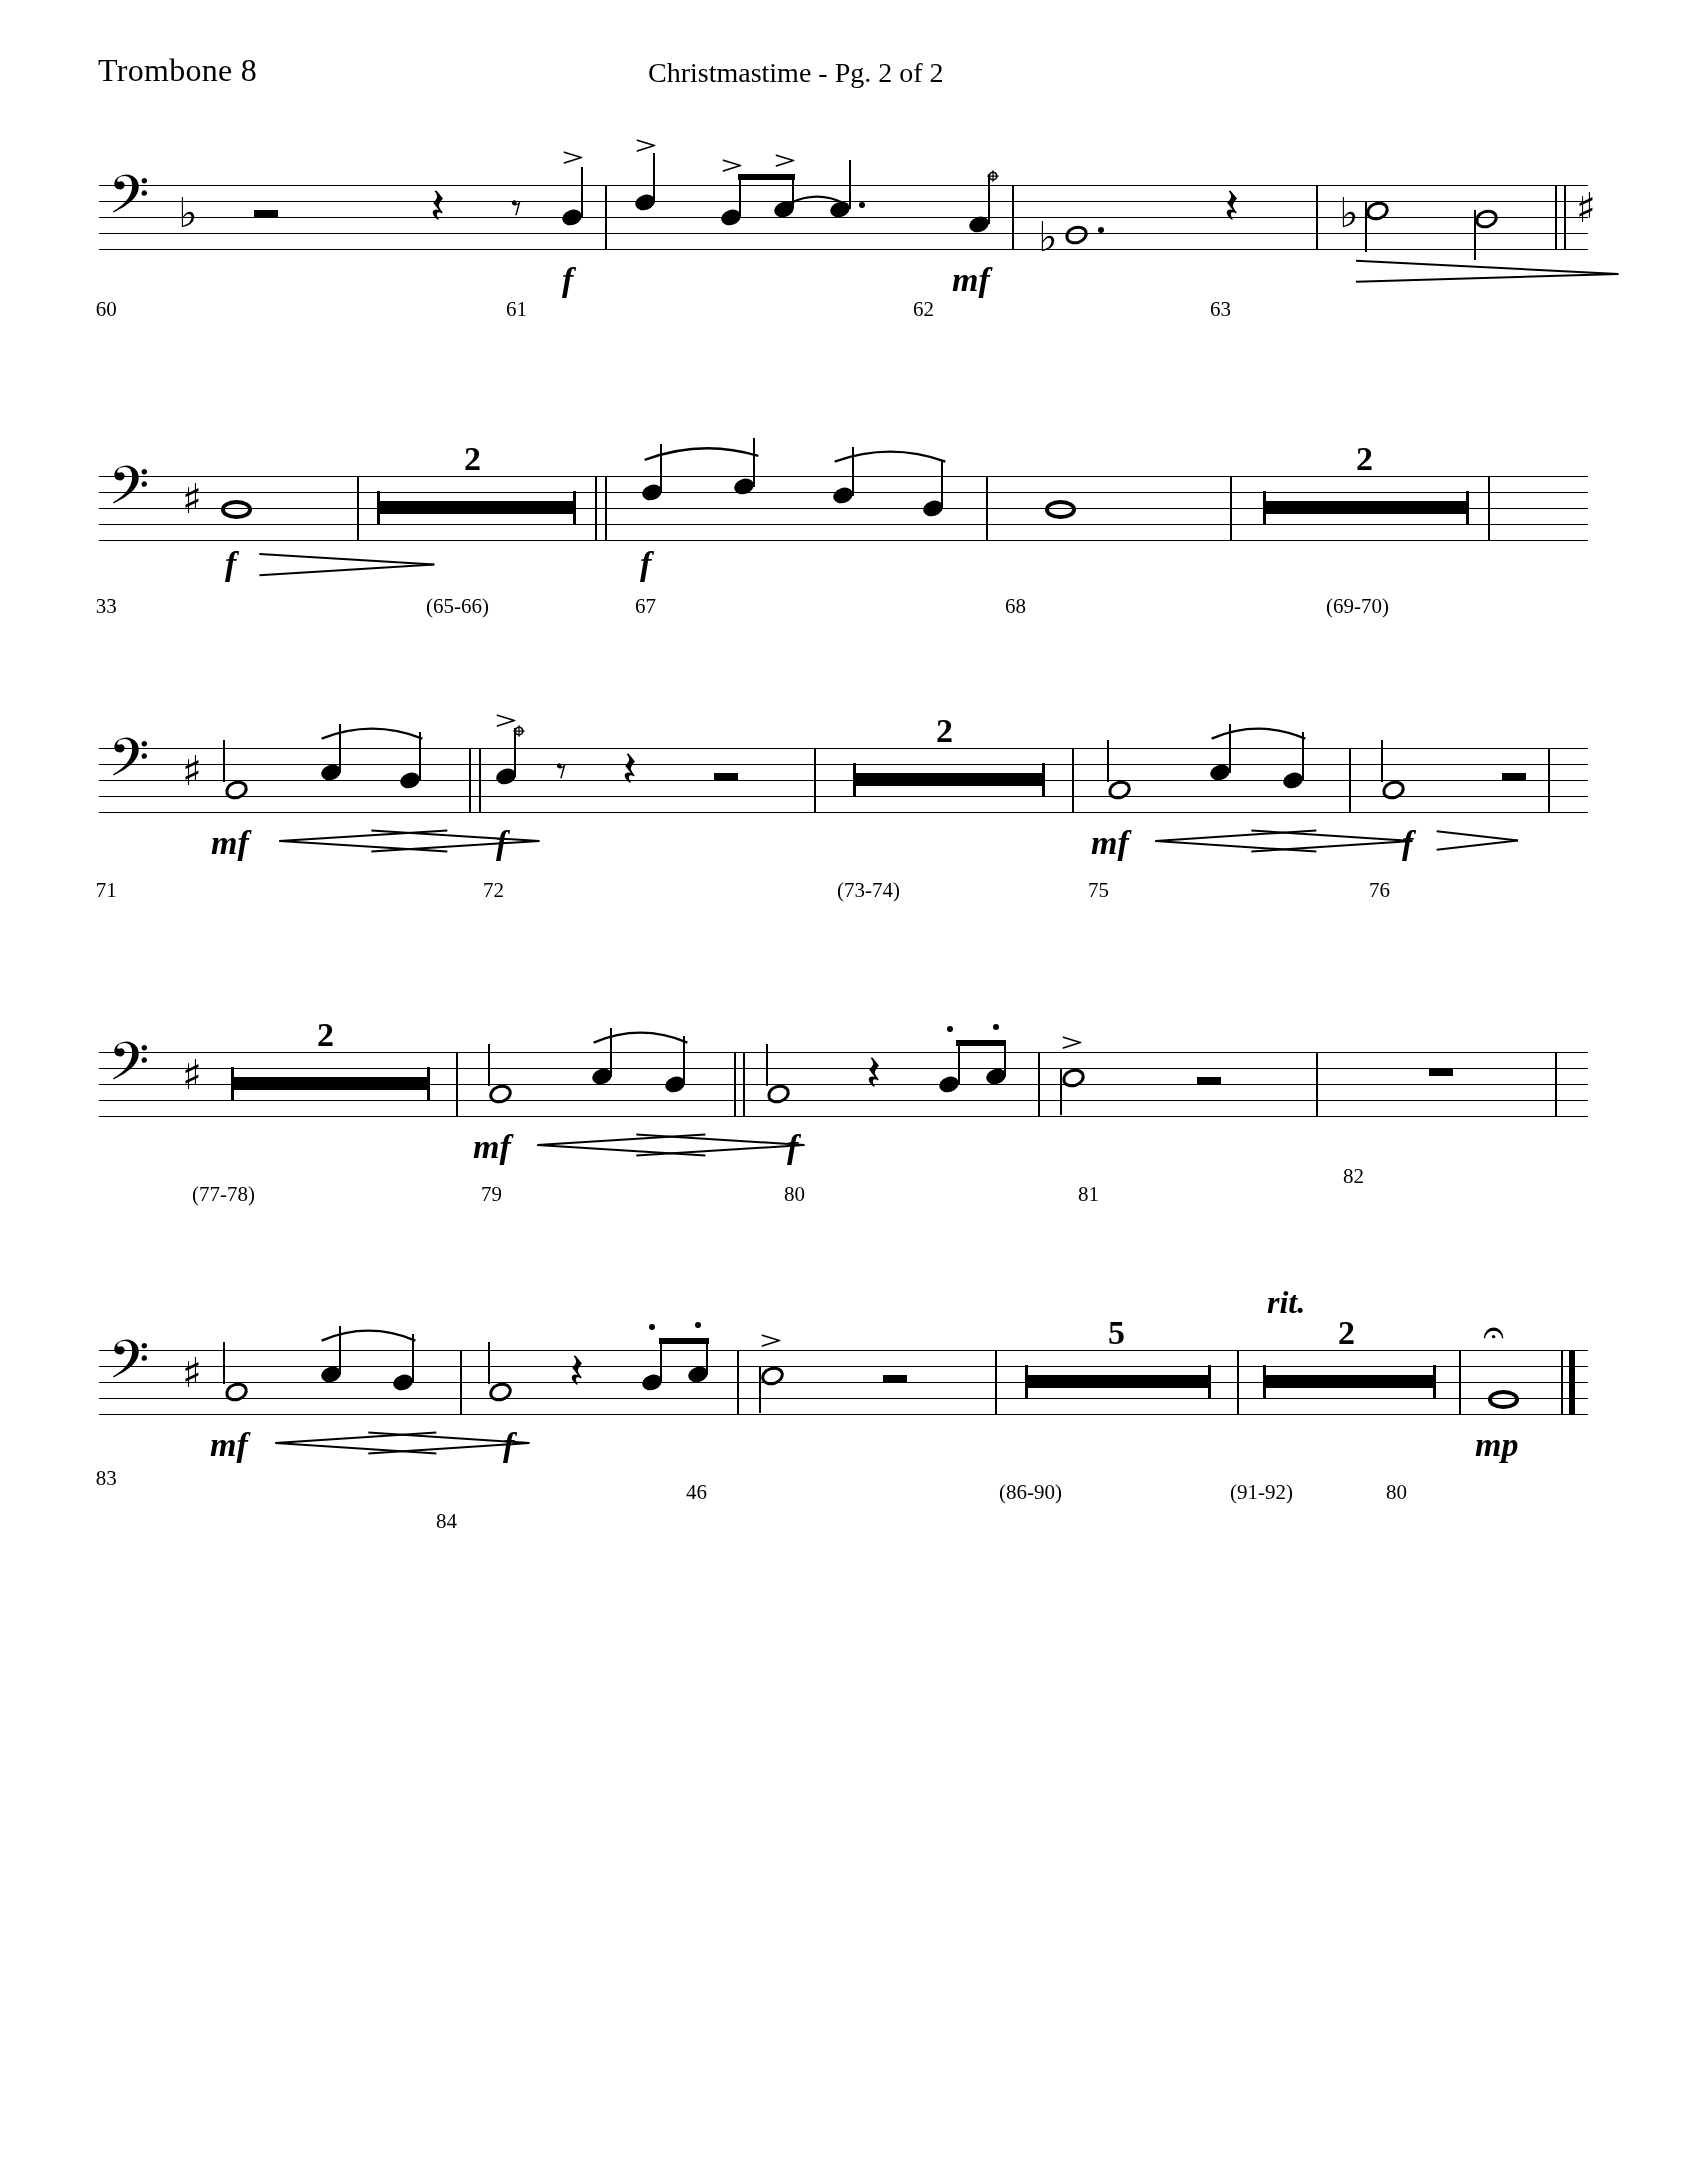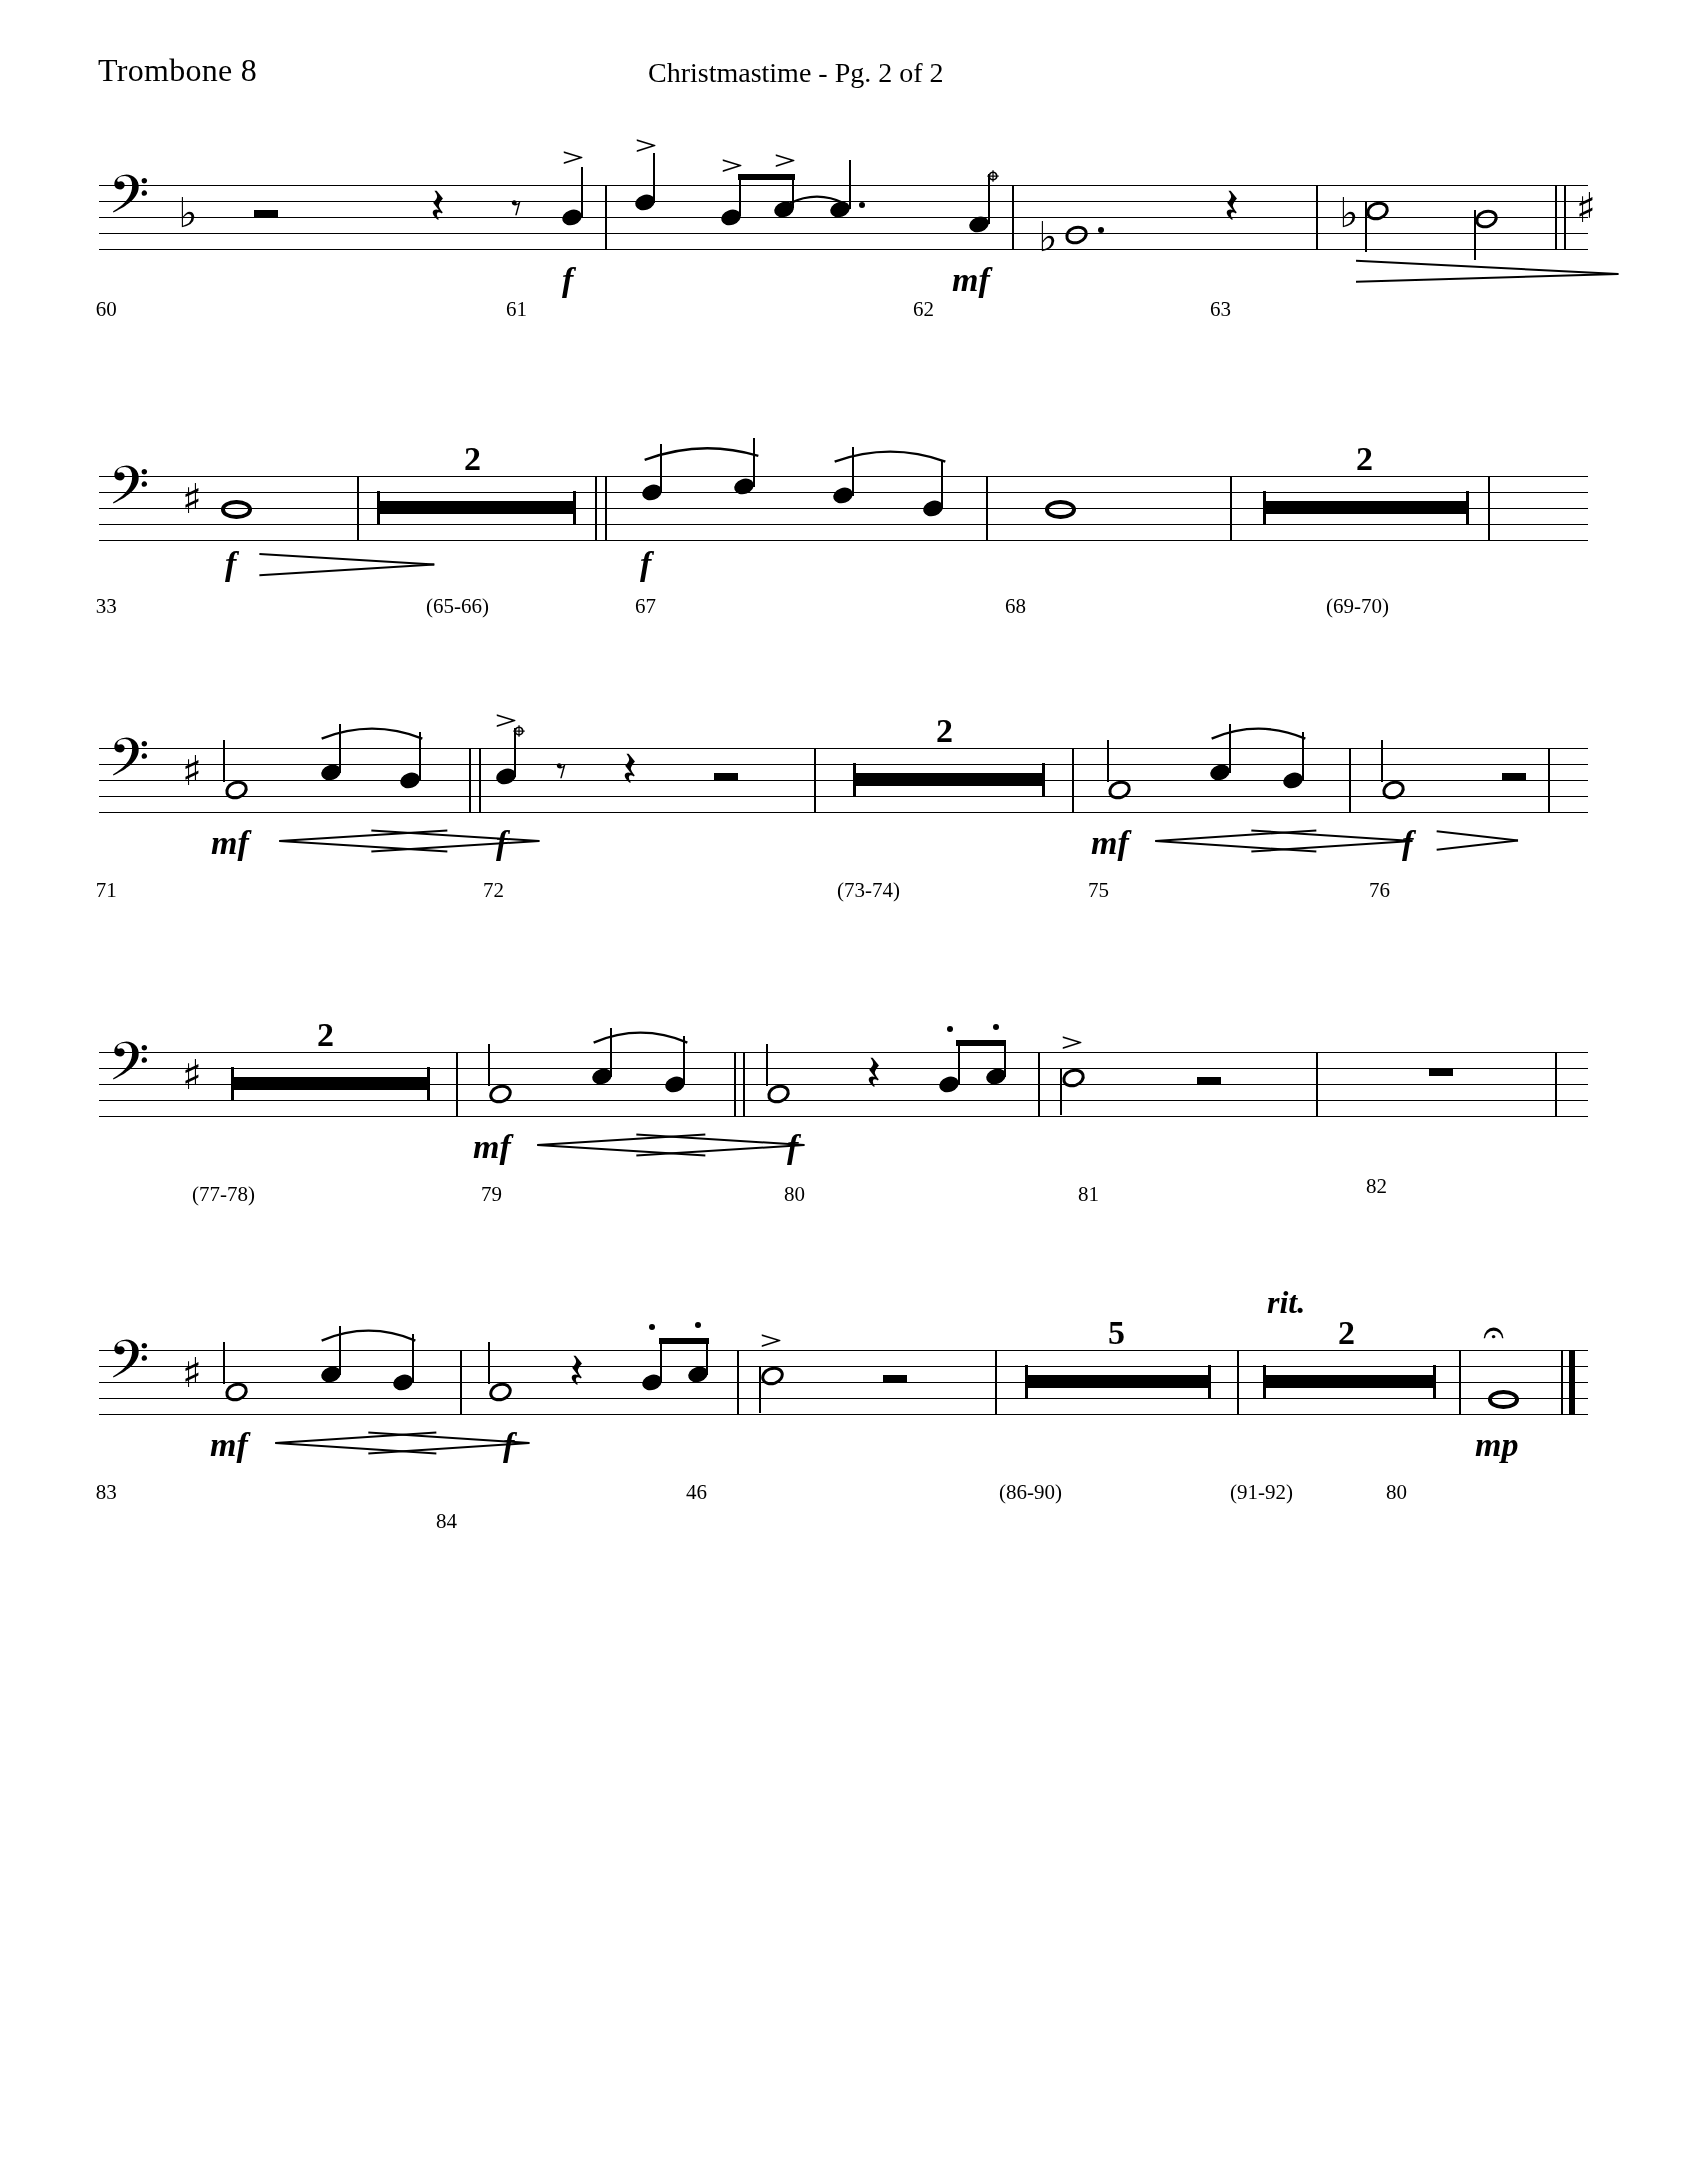--- a/index.html
+++ b/index.html
@@ -535,21 +535,21 @@
 
       <div class="rest-half" style="left:1330px; top:16.5px;"></div>
 
       <div class="barline" style="left:1456px;"></div>
     </div>
 
     <div class="measnum" style="left:93px; top:130px;">(77-78)</div>
     <div class="measnum" style="left:382px; top:130px;">79</div>
     <div class="measnum" style="left:685px; top:130px;">80</div>
     <div class="measnum" style="left:979px; top:130px;">81</div>
-    <div class="measnum" style="left:1244px; top:122px;margin-left:23px;">82</div>
+    <div class="measnum" style="left:1244px; top:112px;">82</div>
   </div>
 
   <div class="system" style="top:1350px;">
     <div class="staff">
       <div class="line l0"></div>
       <div class="line l1"></div>
       <div class="line l2"></div>
       <div class="line l3"></div>
       <div class="line l4"></div>
 
@@ -617,21 +617,21 @@
       <div class="barline" style="left:1360px;"></div>
 
       <div class="nh whole" style="left:1389px; top:40px;"></div>
       <div class="fermata" style="left:1384px; top:-37px;">𝄐</div>
       <div class="dyn" style="left:1376px; top:78px;">mp</div>
 
       <div class="barline thin-double" style="left:1462px;"></div>
       <div class="barline thick" style="left:1470px;"></div>
     </div>
 
-    <div class="measnum" style="left:-3.3px; top:130px;">83</div>
+    <div class="measnum" style="left:-3.3px; top:116px;">83</div>
     <div class="measnum" style="left:337px; top:159px;">84</div>
     <div class="measnum" style="left:587px; top:130px;">46</div>
     <div class="measnum" style="left:900px; top:130px;">(86-90)</div>
     <div class="measnum" style="left:1131px; top:130px;">(91-92)</div>
     <div class="measnum" style="left:1287px; top:130px;">80</div>
   </div>
 
 </div>
 
 

